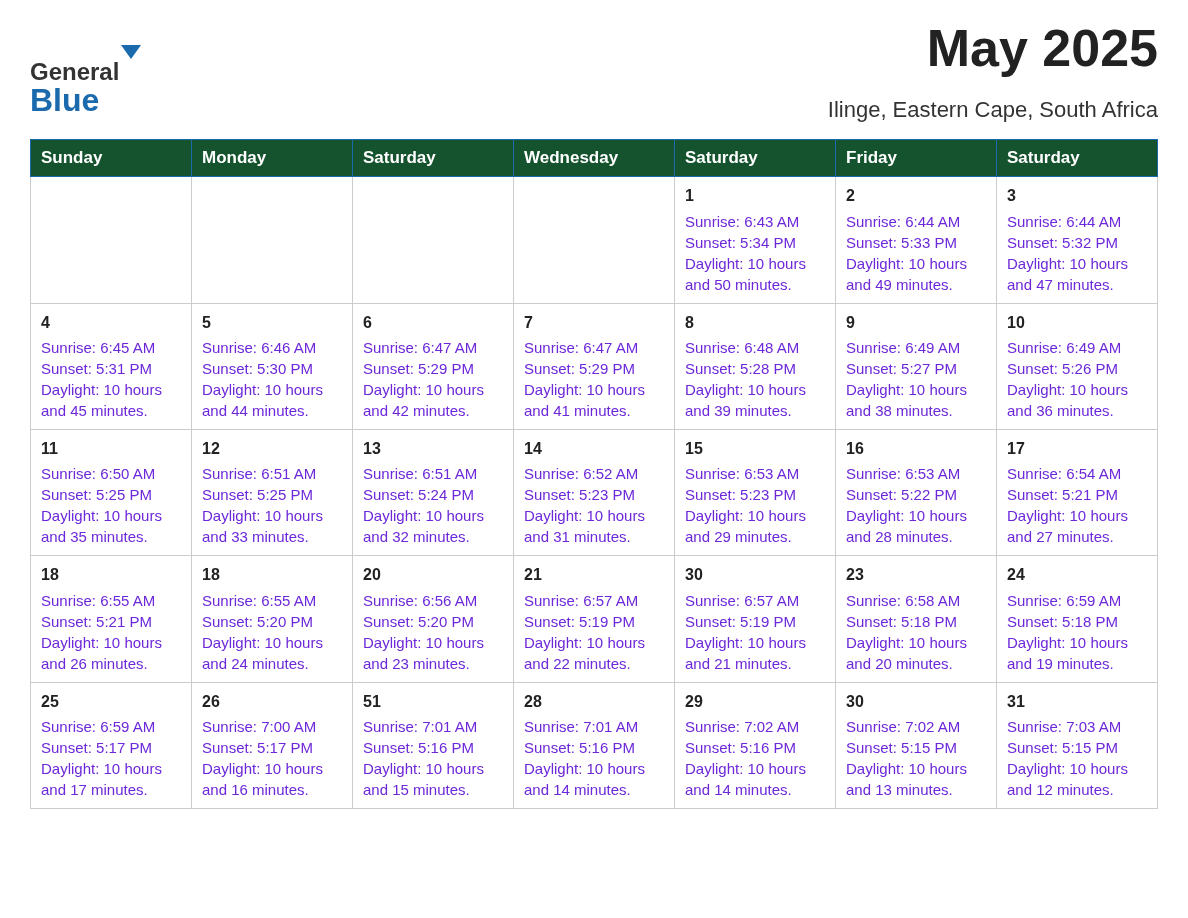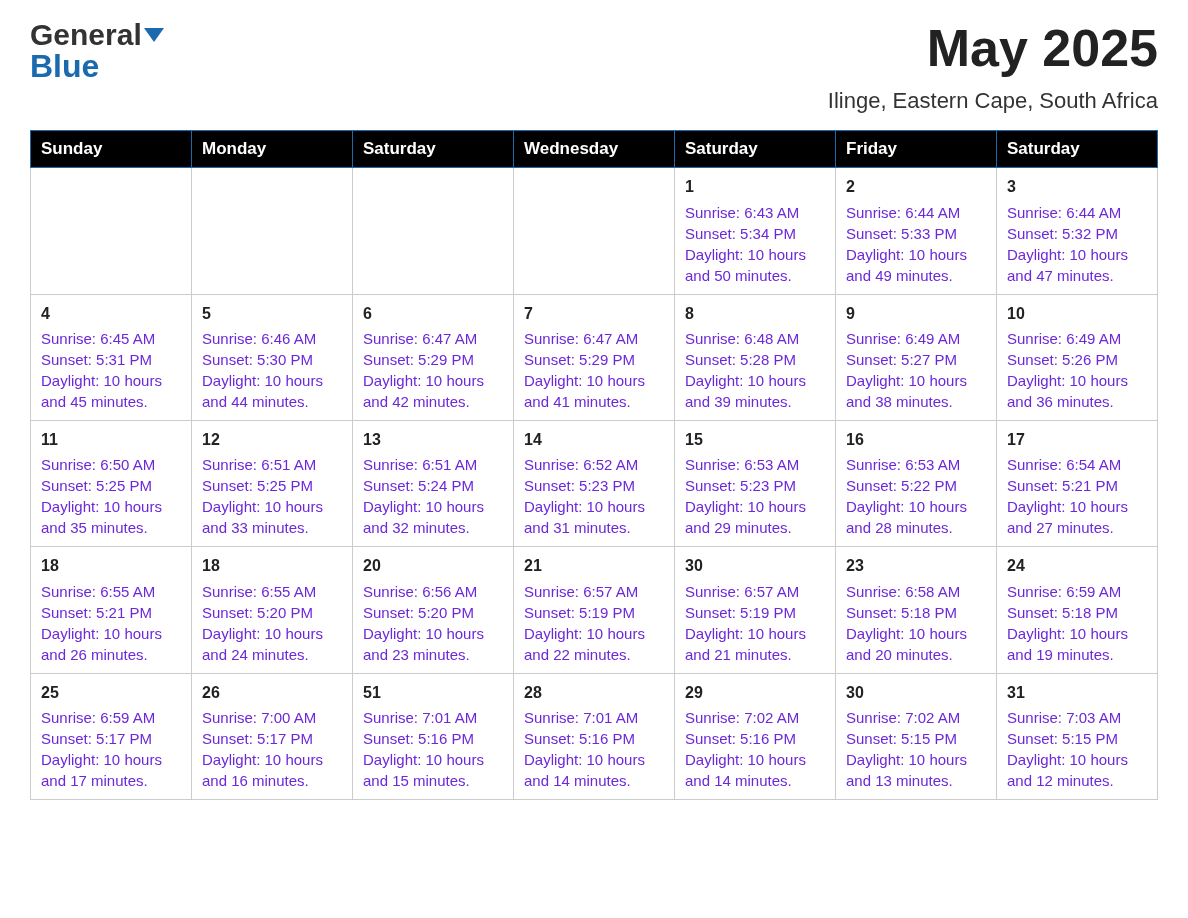--- a/index.html
+++ b/index.html
@@ -16,24 +16,25 @@
       justify-content: space-between;
       align-items: flex-start;
       margin-bottom: 16px;
     }
     .logo {
       display: flex;
       flex-direction: column;
       align-items: flex-start;
     }
     .logo-general {
-      font-size: 30px;
+      font-size: 24px;
       font-weight: bold;
       color: #333;
       line-height: 1;
+      margin-top: 40px;
     }
     .logo-blue {
       font-size: 32px;
       font-weight: bold;
       color: #1a6aad;
       line-height: 1;
     }
     .logo-arrow {
       display: inline-block;
       width: 0;
@@ -53,29 +54,29 @@
     }
     .month-title {
       font-size: 52px;
       font-weight: bold;
       color: #222;
       line-height: 1.1;
     }
     .location-title {
       font-size: 22px;
       color: #333;
-      margin-top: 11px;
+      margin-top: 20px;
     }
     .calendar-table {
       width: 100%;
       border-collapse: collapse;
       border: 1px solid #aaa;
     }
     .calendar-table th {
-      background-color: #000000;
+      background-color: #14532d;
       color: #ffffff;
       font-size: 17px;
       font-weight: bold;
       padding: 8px 10px;
       text-align: left;
       border: 1px solid #1a6aad;
     }
     .calendar-table td {
       vertical-align: top;
       padding: 8px 10px;

